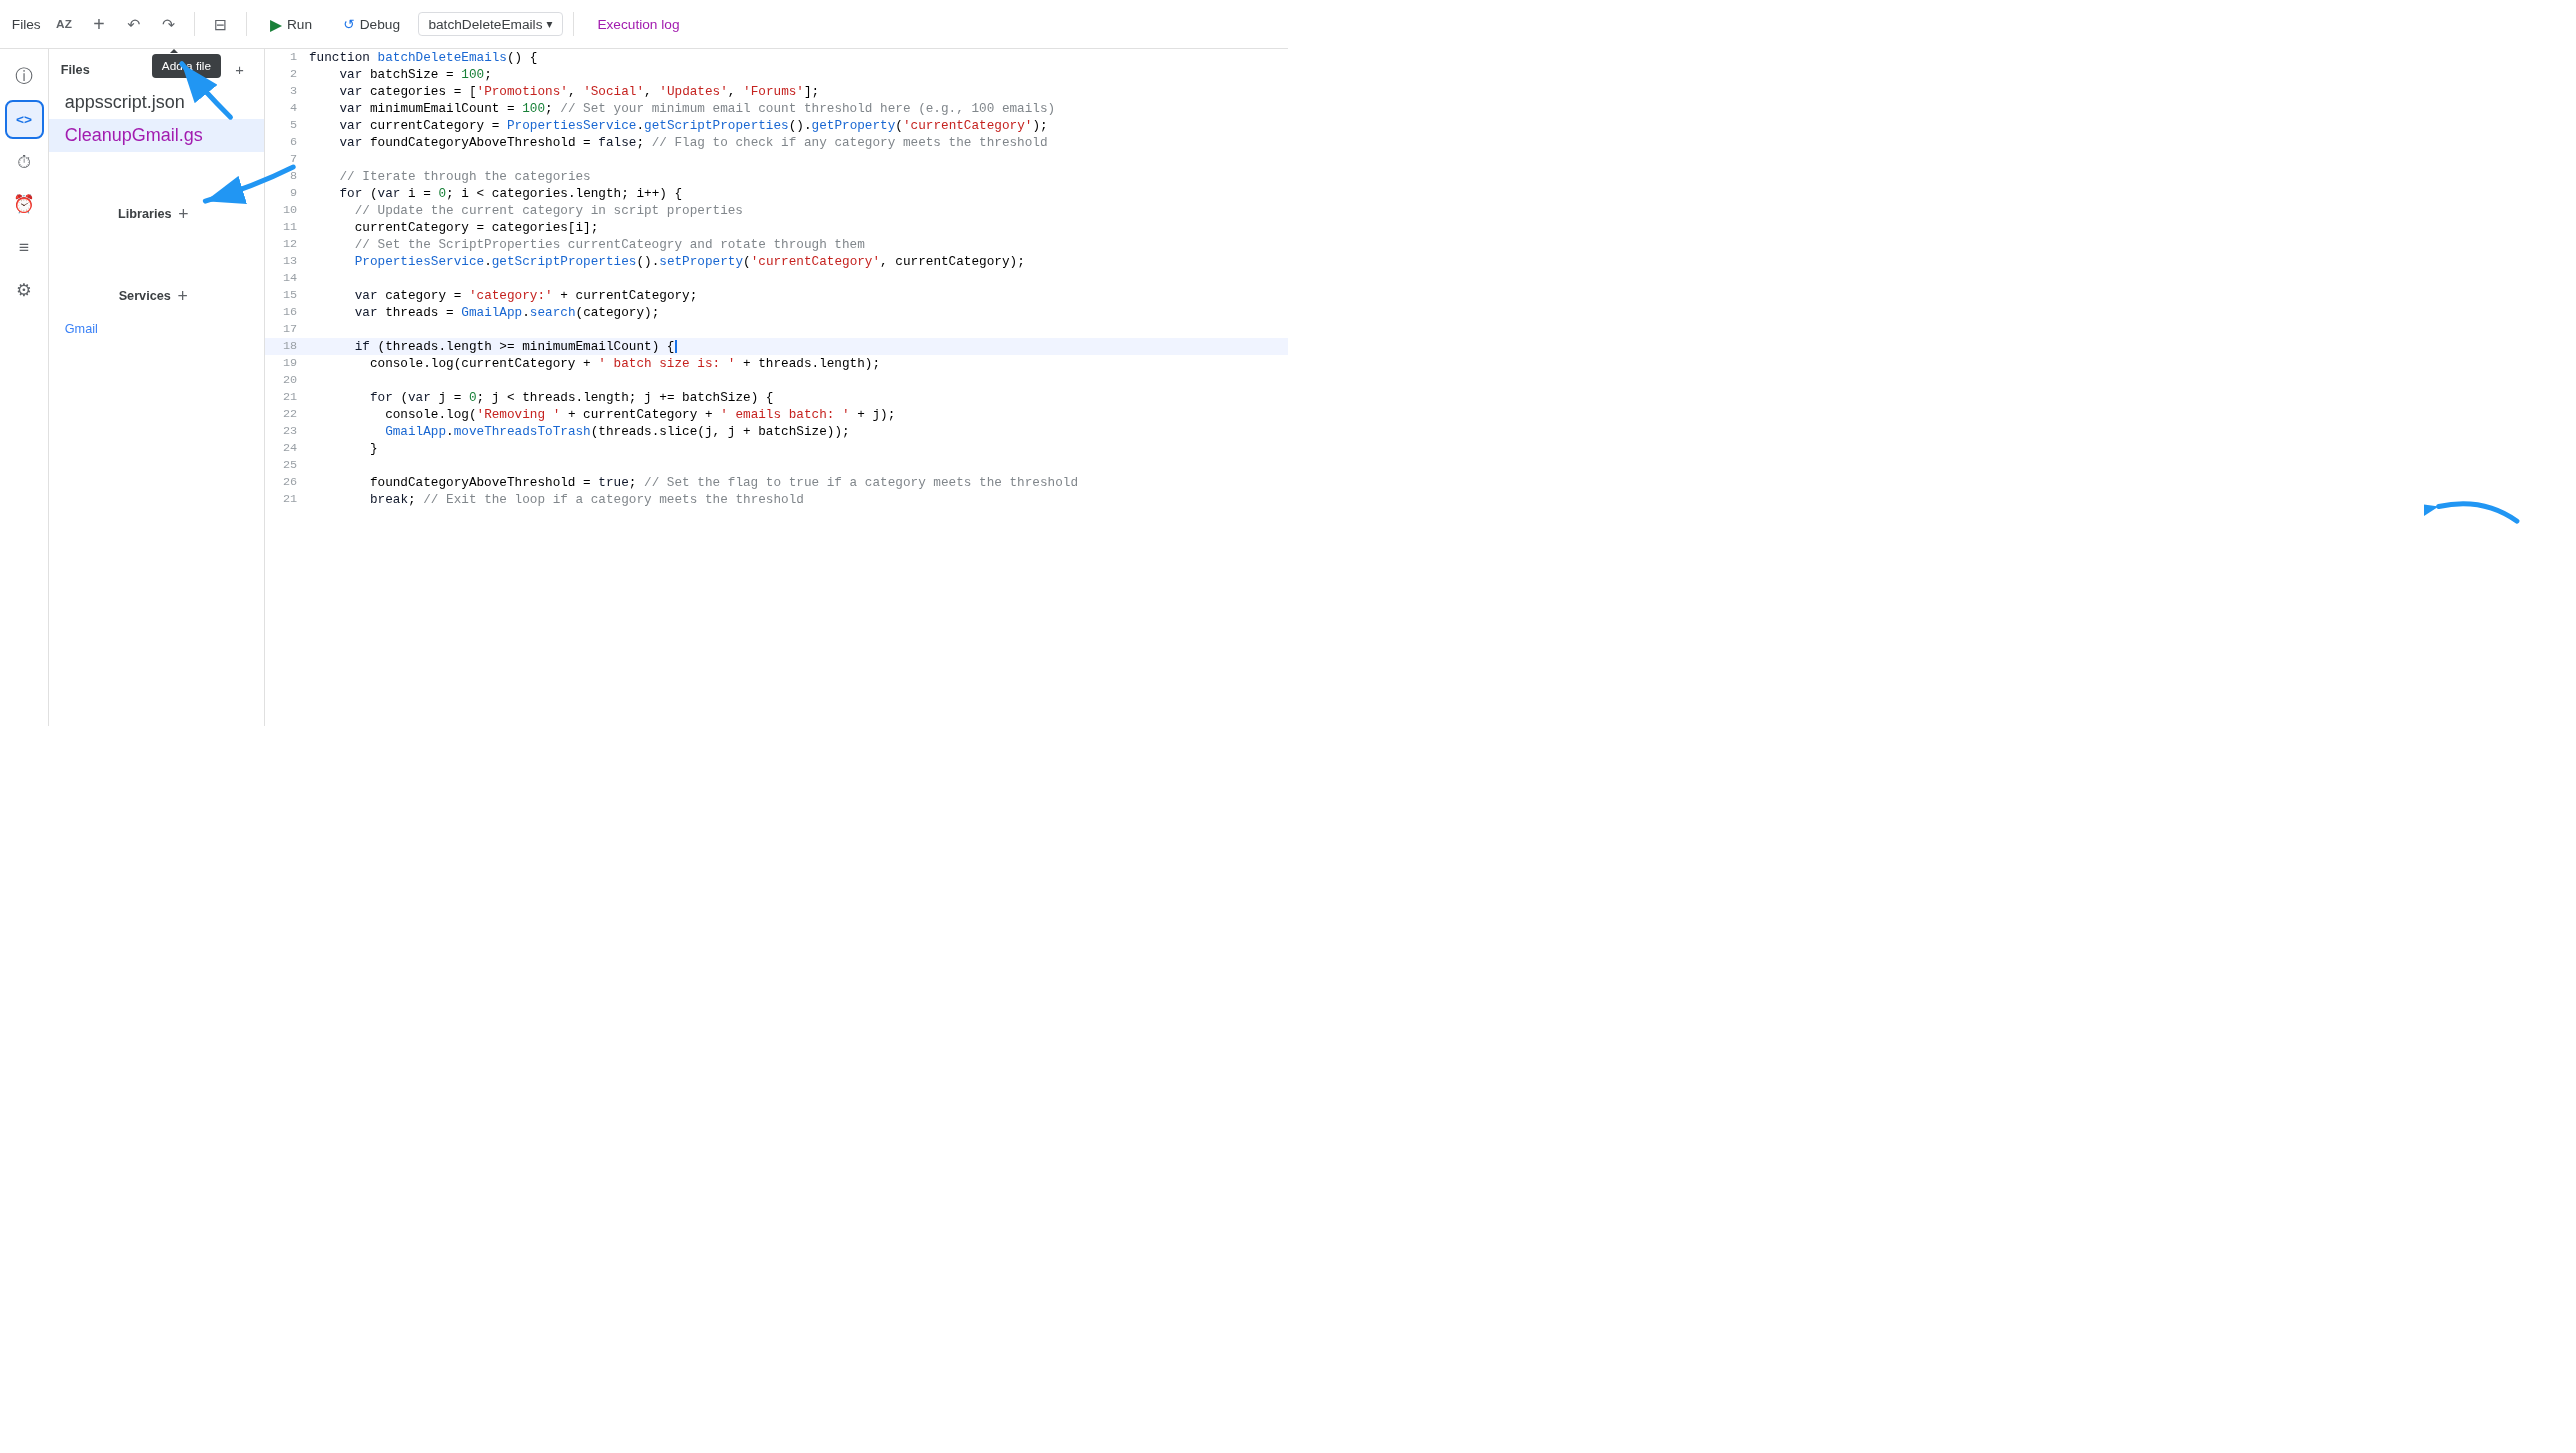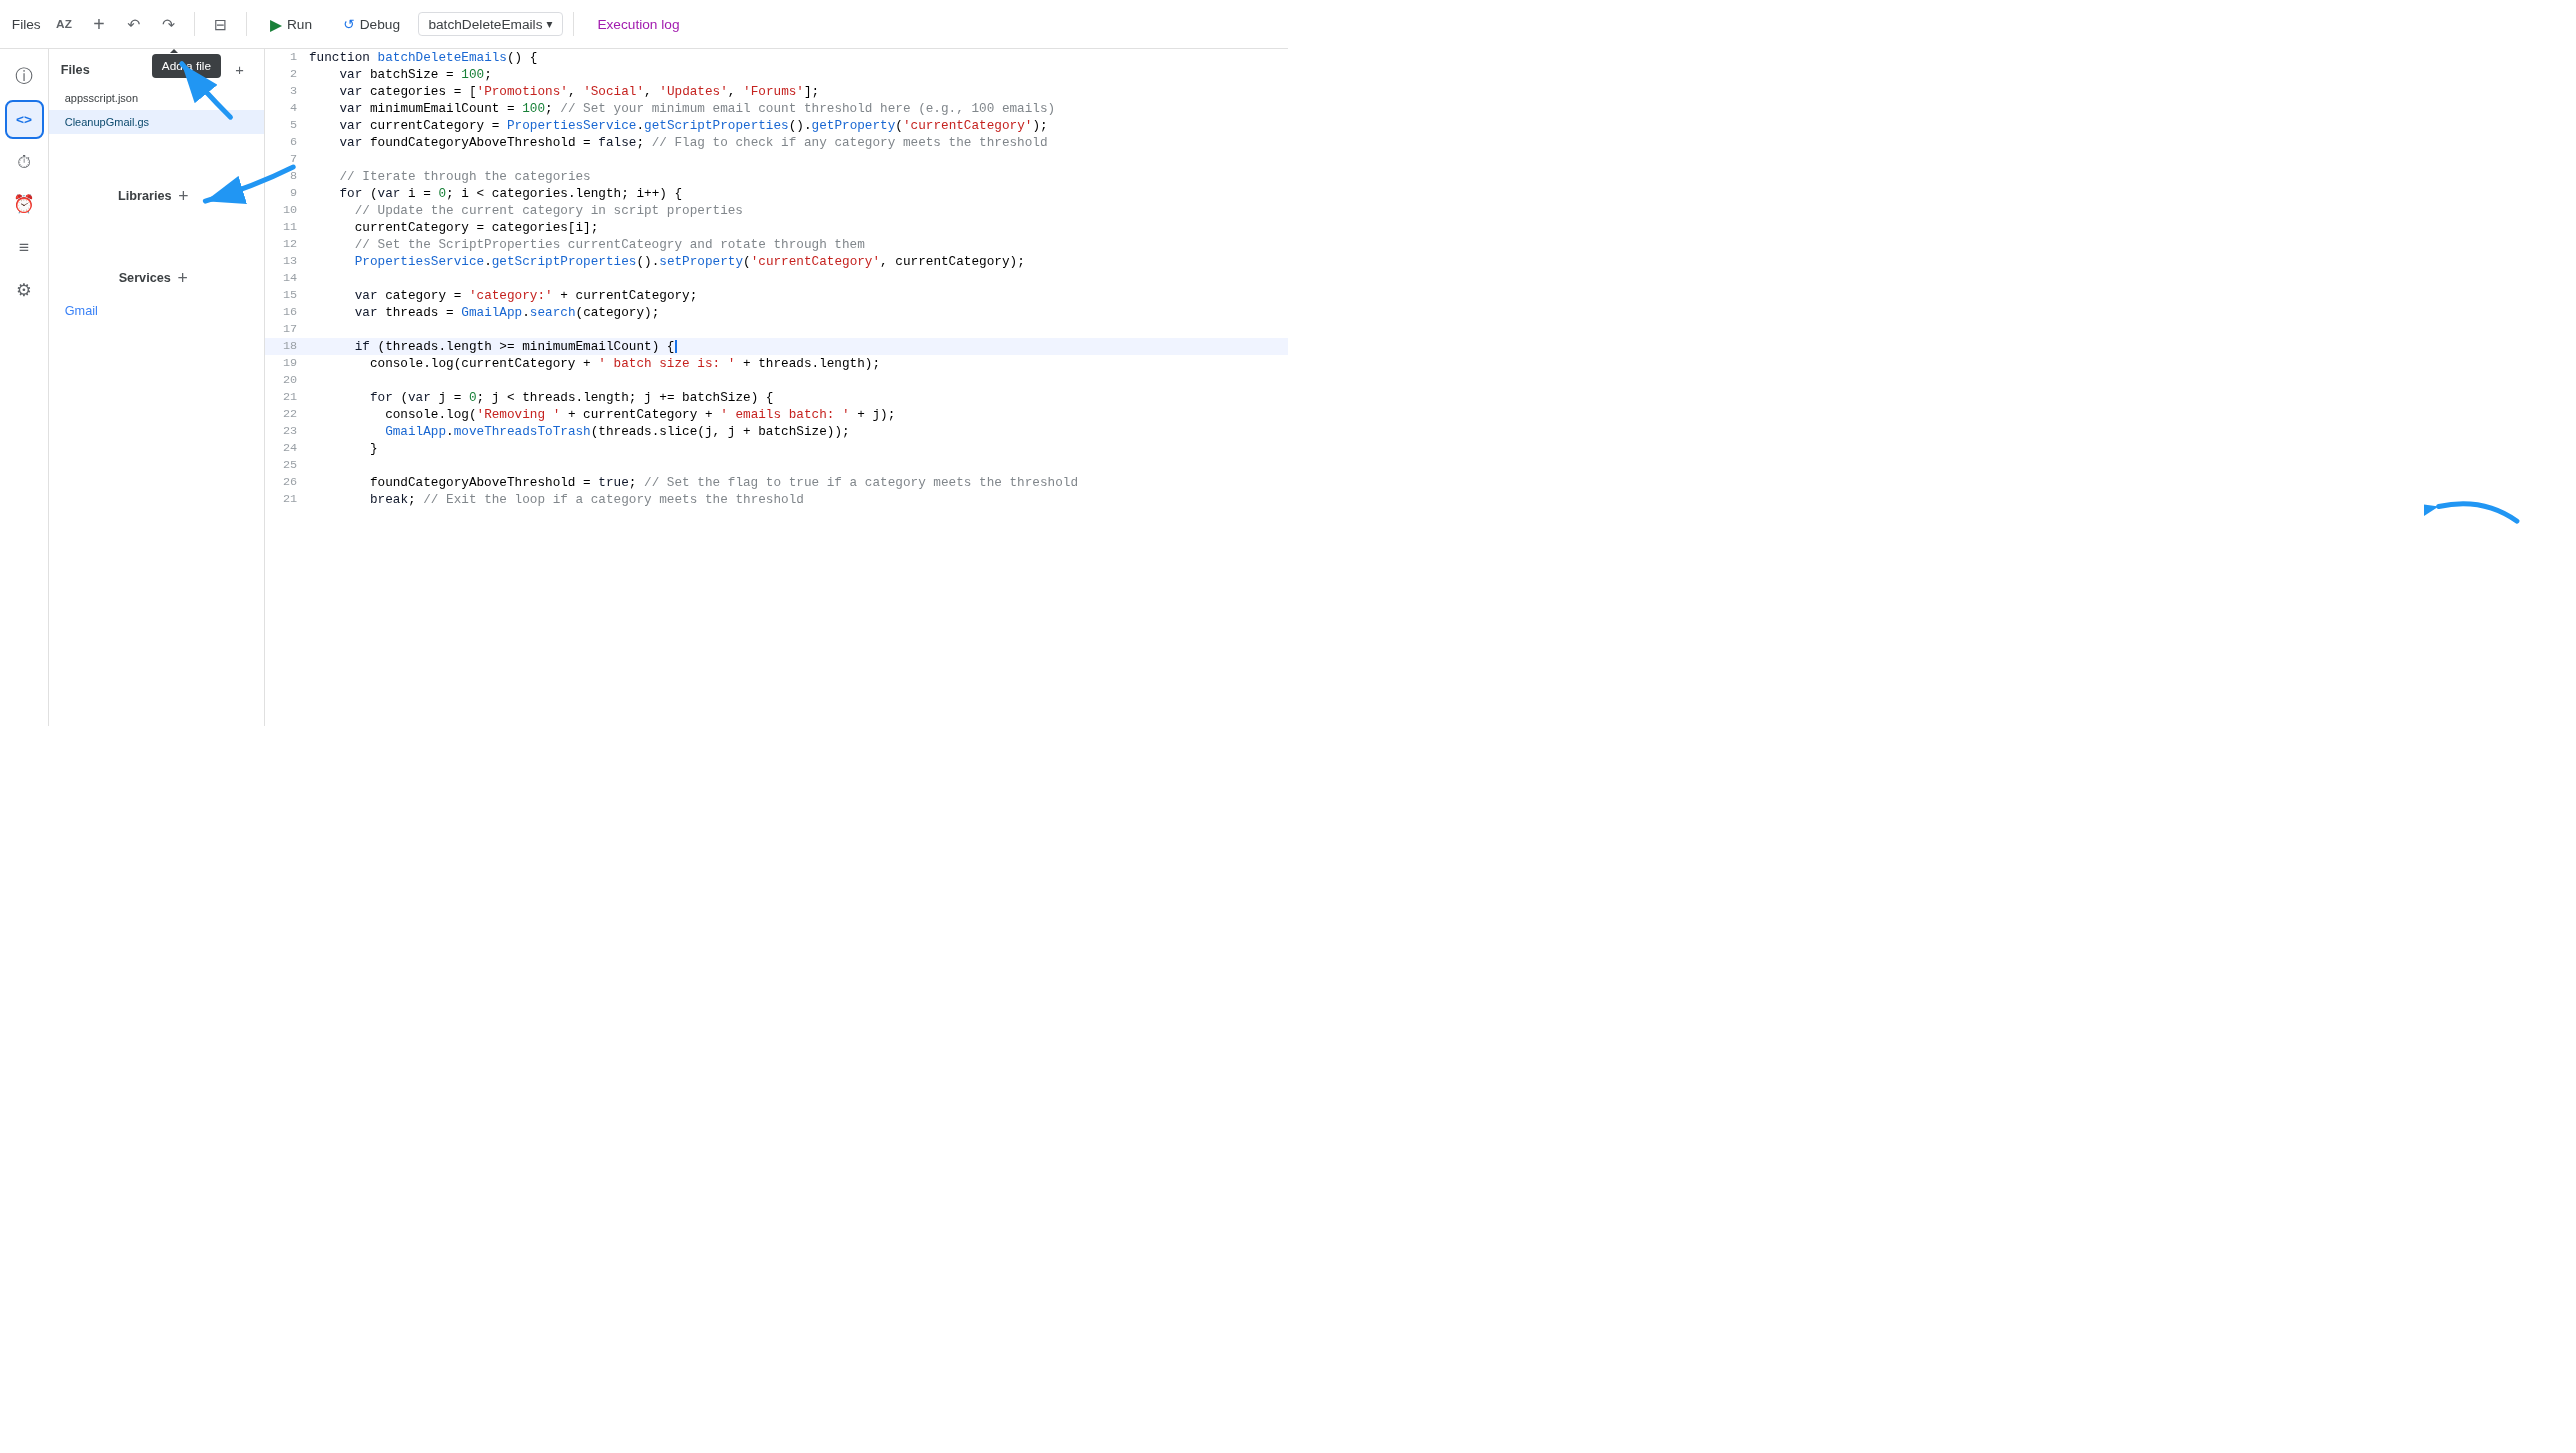--- a/index.html
+++ b/index.html
@@ -166,30 +166,30 @@
       background: transparent;
       border-radius: 50%;
       cursor: pointer;
       color: #5f6368;
       font-size: 17.6px;
     }
     .file-item {
       display: flex;
       align-items: center;
       padding: 5.9px 15.7px;
-      font-size: 11px;
+      font-size: 18px;
       color: #3c4043;
       cursor: pointer;
       gap: 7.8px;
     }
     .file-item.active { background: #e8f0fe; }
     .file-item-name {
       flex: 1;
     }
-    .file-item-name.blue { color: #0c4a6e; }
+    .file-item-name.blue { color: #a21caf; }
     .service-item {
       display: flex;
       align-items: center;
       padding: 5.9px 15.7px;
       font-size: 12.7px;
       color: #3b82f6;
       cursor: pointer;
     }
 
     

